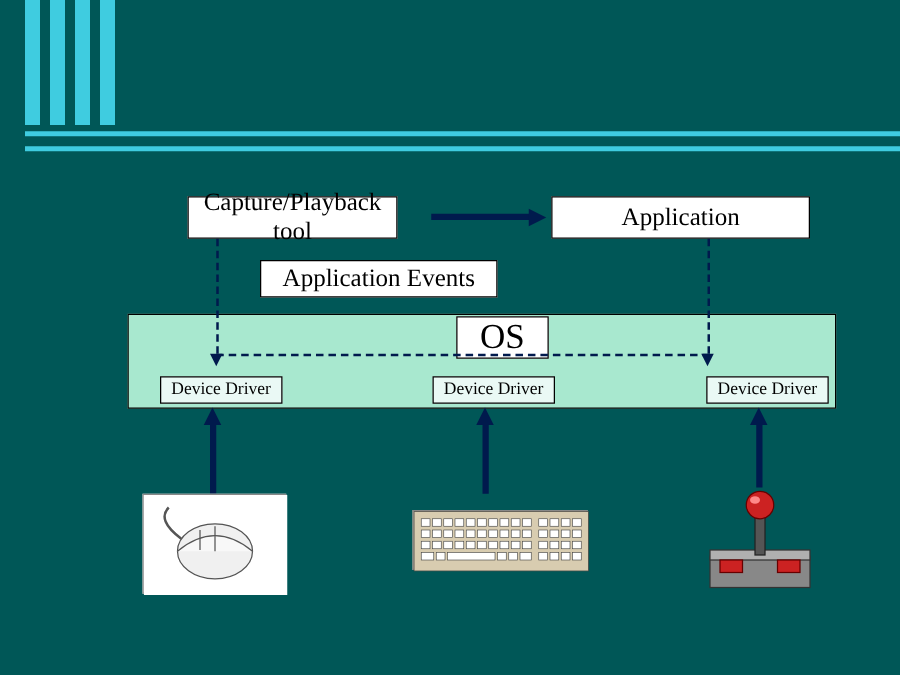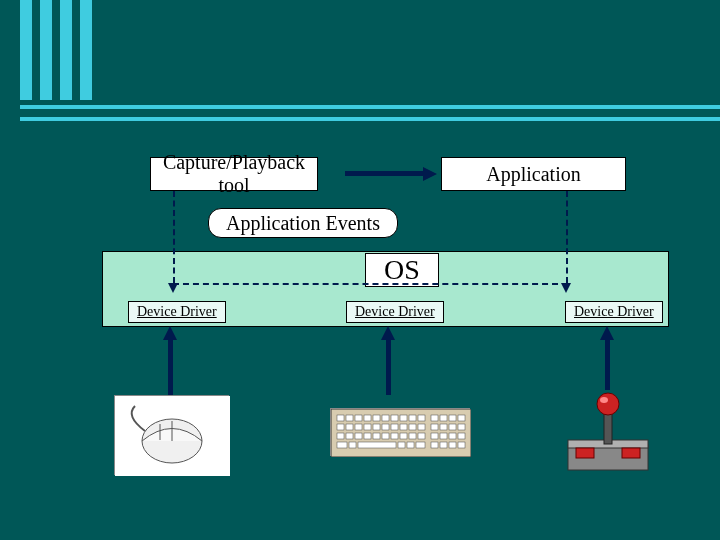--- a/index.html
+++ b/index.html
@@ -51,21 +51,20 @@
     border: 1px solid #000;
     font-size: 28px;
     padding: 0 18px;
   }
   .dd-box {
     position: absolute;
     background: #eaf9f5;
     border: 1px solid #000;
     font-size: 14px;
     padding: 2px 8px;
-    text-decoration: underline;
   }
   .arrow-head {
     position: absolute;
     width: 0; height: 0;
     border-left: 7px solid transparent;
     border-right: 7px solid transparent;
   }
   .arrow-head.up { border-bottom: 14px solid #001a4d; }
   .arrow-head.right {
     border-top: 7px solid transparent;
@@ -108,26 +107,26 @@
   <div class="bar"></div>
   <div class="bar"></div>
   <div class="bar"></div>
 </div>
 
 <div class="hline" style="top:105px;"></div>
 <div class="hline" style="top:117px;"></div>
 
 <div class="box" style="left:133px; top:157px; width:168px; height:34px;margin-left:17px;">Capture/Playback tool</div>
 
-<div class="box" style="left:441px; top:157px; width:185px; height:34px;">Application</div>
+<div class="box" style="left:441px; top:157px; width:207px; height:34px;">Application</div>
 
 <div class="arrow-shaft" style="left:345px; top:171px; width:80px; height:5px;"></div>
 <div class="arrow-head right" style="left:423px; top:167px;"></div>
 
-<div class="box" style="left:208px; top:208px; width:190px; height:30px;border-radius:13px;">Application Events</div>
+<div class="box" style="left:208px; top:208px; width:190px; height:30px;">Application Events</div>
 
 <div class="os-box" style="left:102px; top:251px; width:567px; height:76px;"></div>
 
 <div class="os-label" style="left:365px; top:253px;">OS</div>
 
 <div class="dashed-h" style="left:173px; top:283px; width:395px;"></div>
 
 <div class="dashed-v" style="left:173px; top:191px; height:92px;"></div>
 
 <div class="dashed-v" style="left:566px; top:191px; height:92px;"></div>

